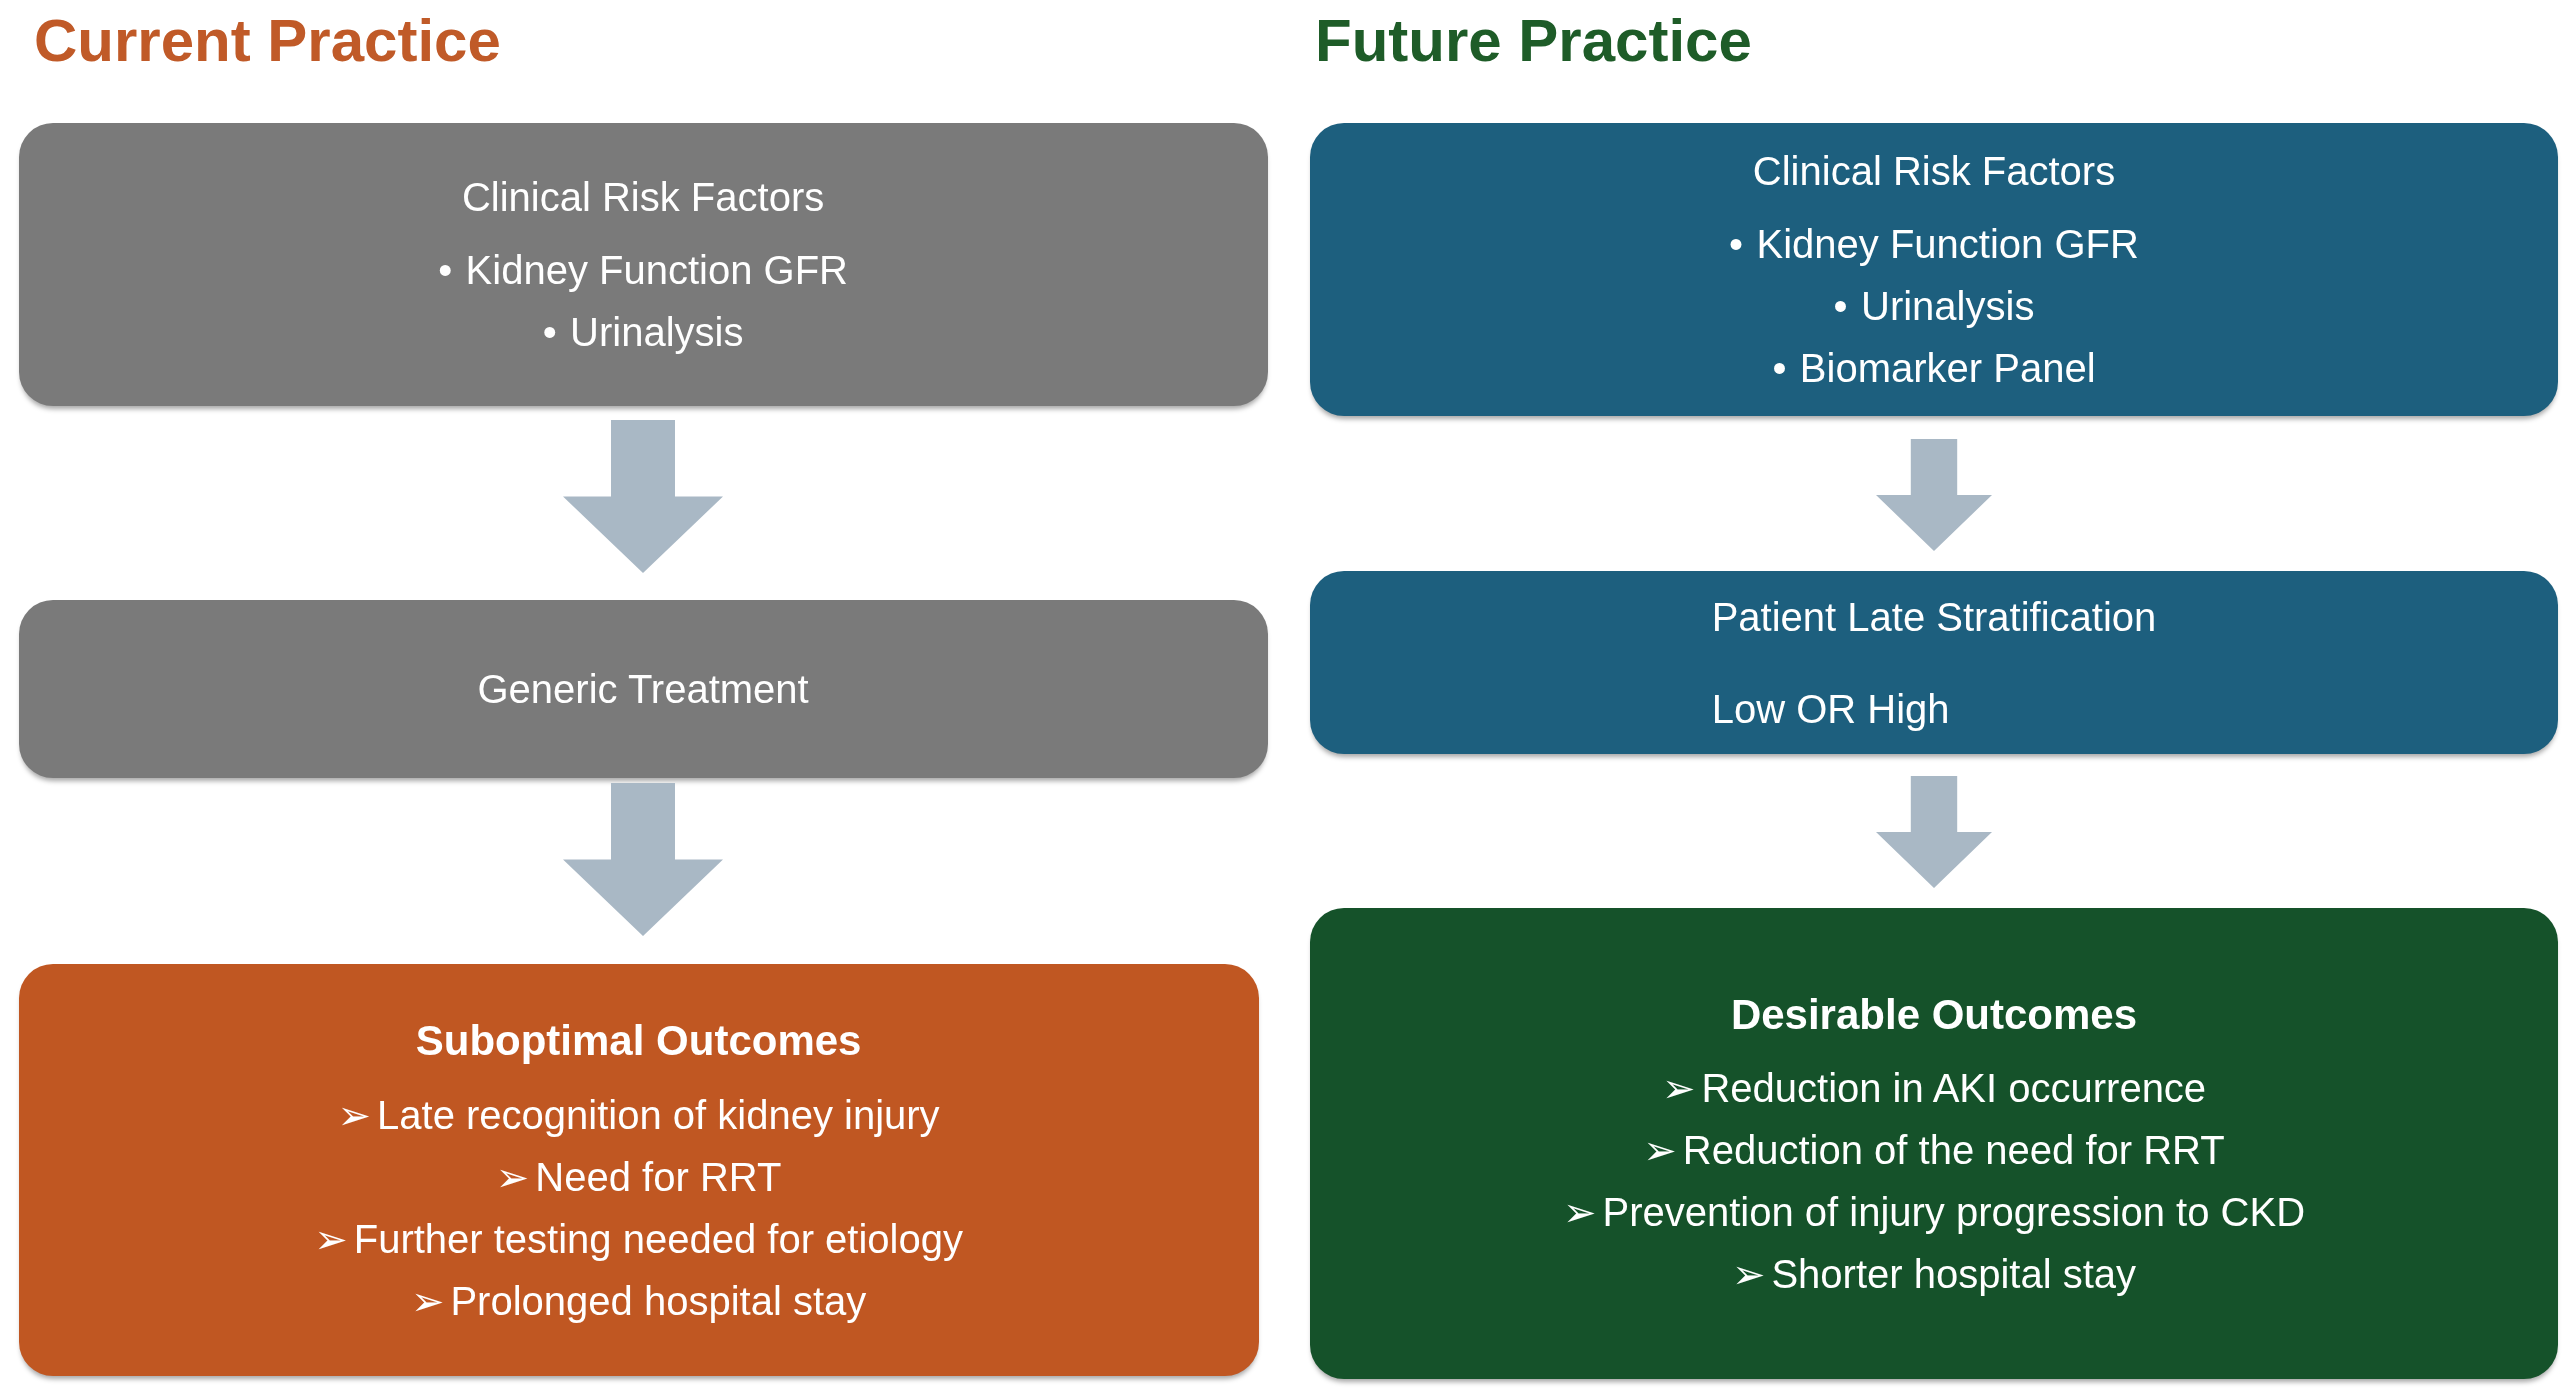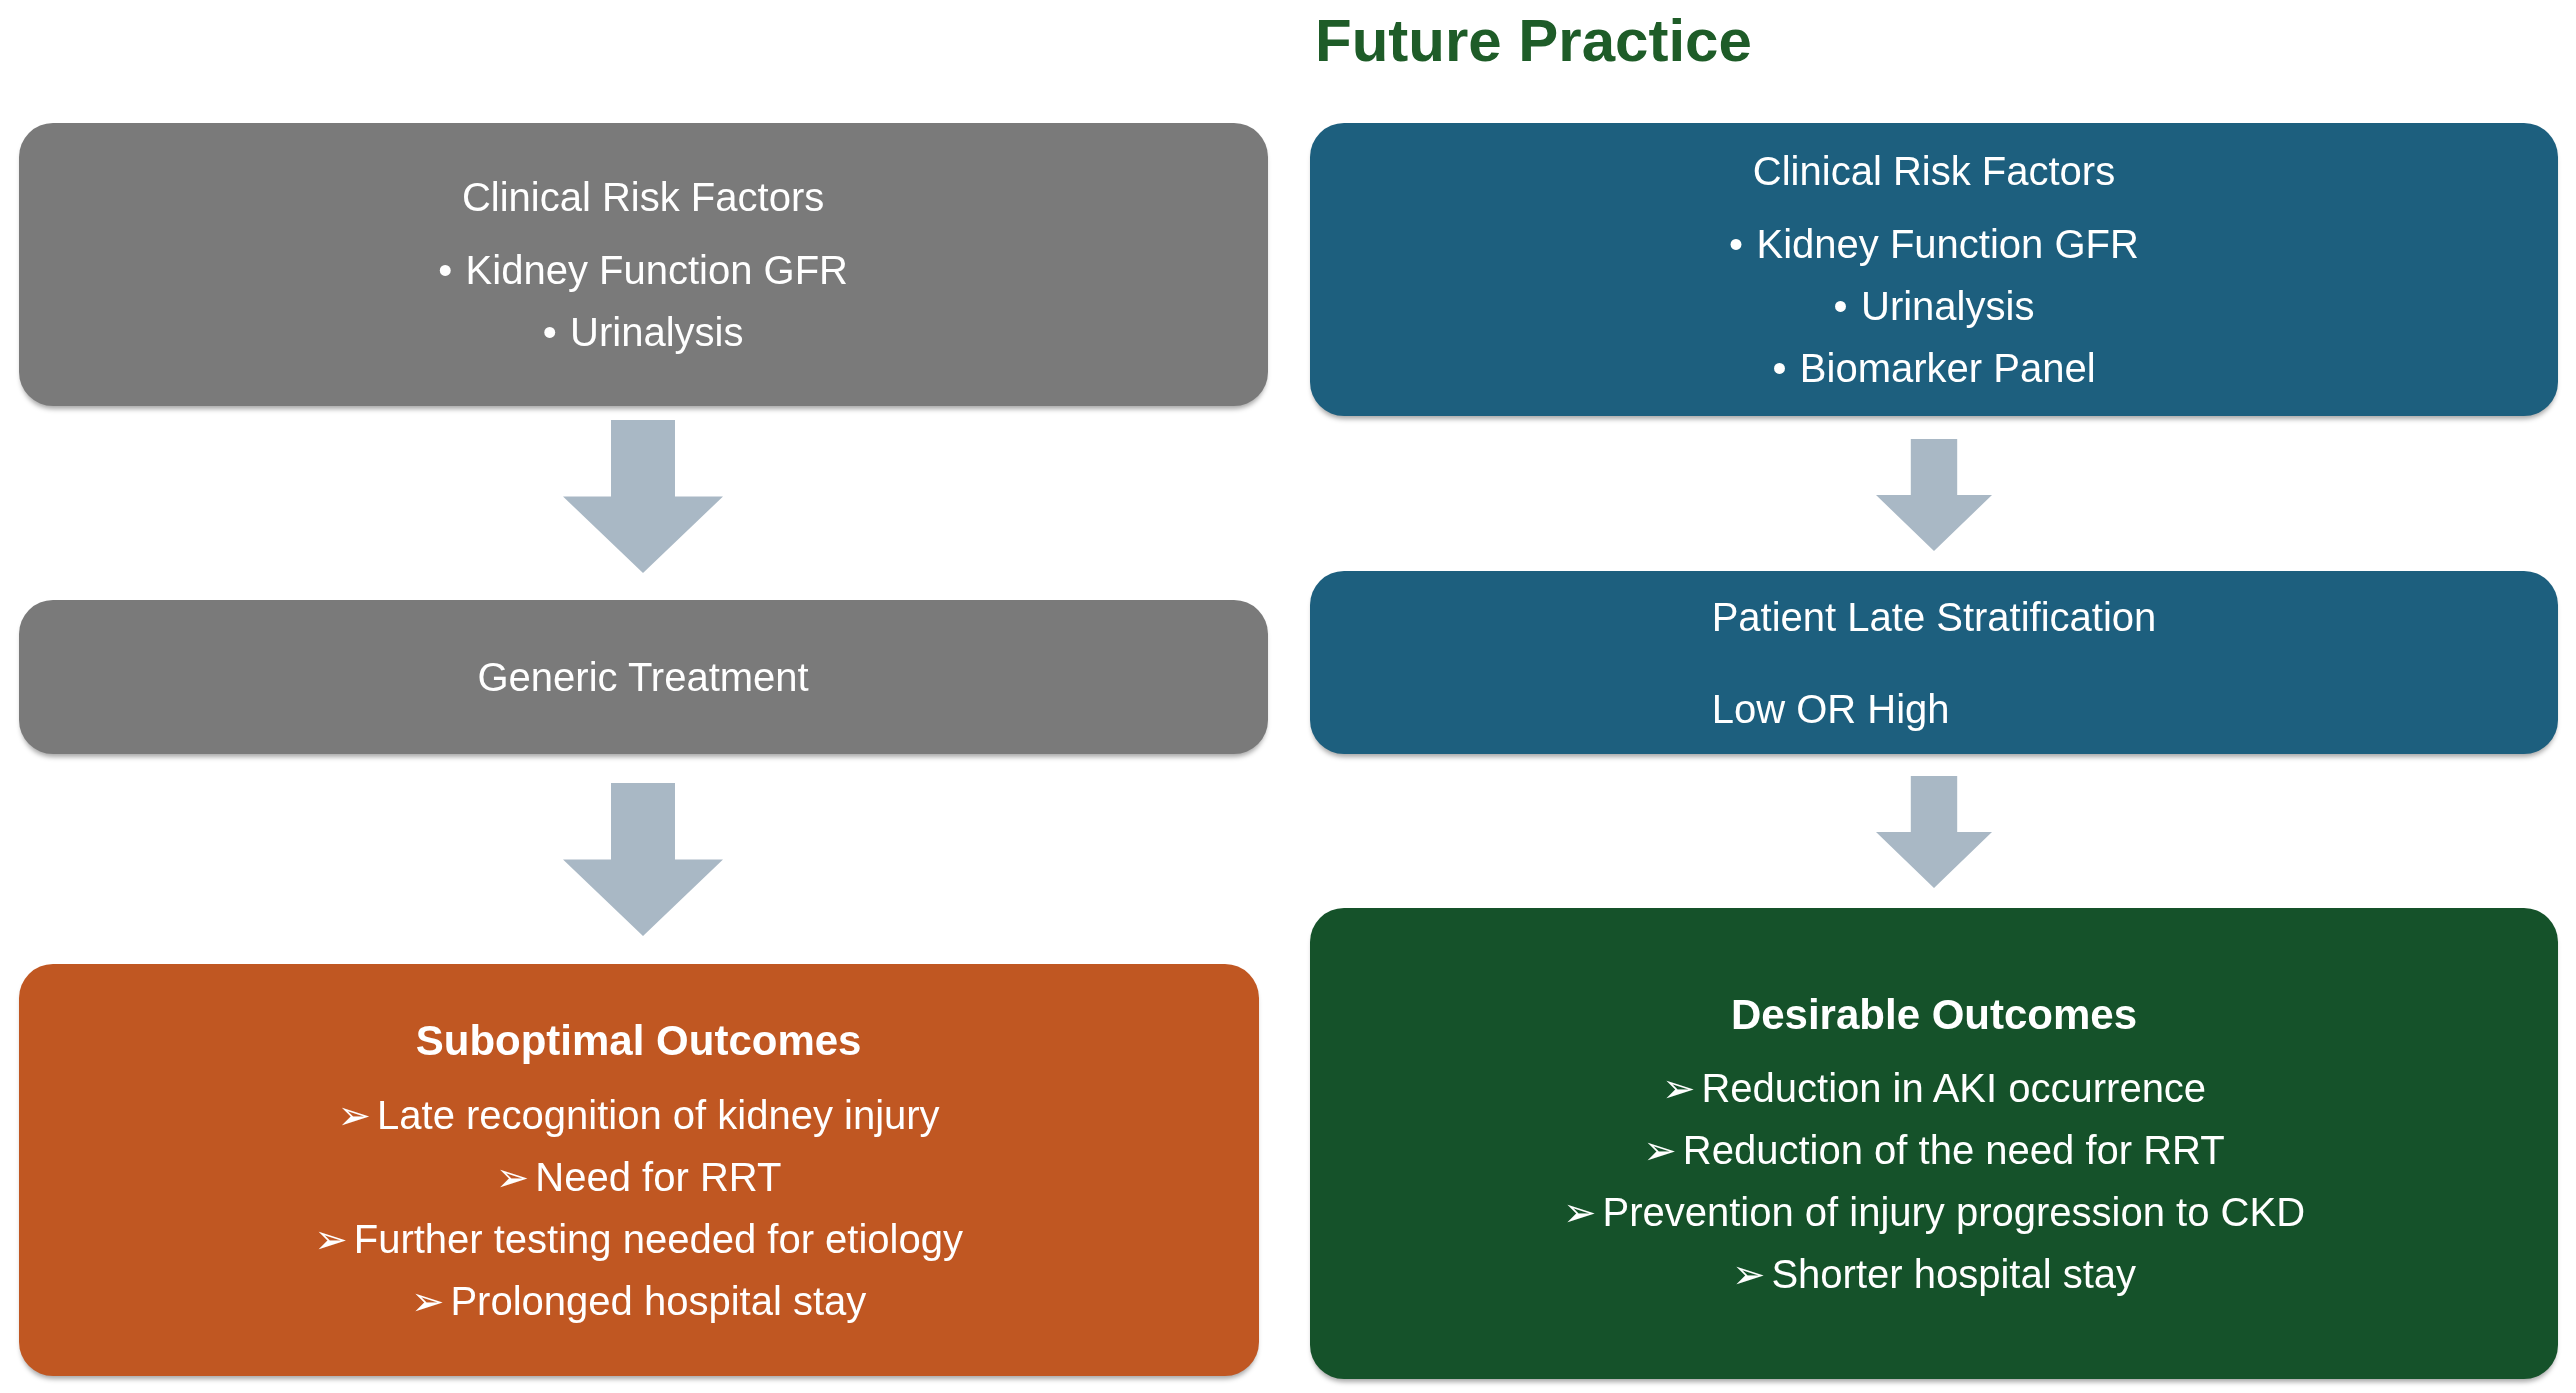--- a/index.html
+++ b/index.html
@@ -22,21 +22,21 @@
   .box {
     position:absolute;
     border-radius:34px;
     color:var(--box-text,#ffffff);
     display:flex; flex-direction:column;
     align-items:center; justify-content:center;
     font-size:40px; line-height:1.55;
     box-shadow:0 4.5px 5.2px -2.2px rgba(0,0,0,0.35);
   }
   #cur-box1 { left:18.6px;   top:123px;  width:1249px; height:283px; background:var(--gray-box,#7A7A7A); }
-  #cur-box2 { left:18.6px;   top:600px;  width:1249px; height:154px; background:var(--gray-box,#7A7A7A); }
+  #cur-box2 { left:18.6px;   top:600px;  width:1249px; height:178px; background:var(--gray-box,#7A7A7A); }
   #cur-box3 { left:18.6px;   top:964px; width:1240px; height:412px; background:var(--orange-box,#C05722); }
   #fut-box1 { left:1310px; top:123px;  width:1248px; height:293px; background:var(--teal-box,#1D5F7E); }
   #fut-box2 { left:1310px; top:571px;  width:1248px; height:183px; background:var(--teal-box,#1D5F7E); }
   #fut-box3 { left:1310px; top:908px; width:1248px; height:471px; background:var(--green-box,#15522A); }
 
   .box-heading { margin-bottom:10.4px; }
   .outcomes-heading { font-weight:bold; font-size:42px; margin-bottom:10.4px; }
 
   .line { white-space:nowrap; }
   .dot { margin-right:13.4px; }
@@ -50,20 +50,21 @@
   #cur-arrow1 { left:563px;  top:420px;  width:160px; height:153px; }
   #cur-arrow2 { left:563px;  top:783px; width:160px; height:153px; }
   #fut-arrow1 { left:1876px; top:439px;  width:116px; height:112px; }
   #fut-arrow2 { left:1876px; top:776px; width:116px; height:112px; }
 </style>
 </head>
 <body>
 
 <div class="canvas">
 
+  <div class="col-title" id="title-current">Current Practice</div>
   <div class="col-title" id="title-future">Future Practice</div>
 
   <div class="box" id="cur-box1">
     <div class="box-heading">Clinical Risk Factors</div>
     <div class="line"><span class="dot">•</span><span>Kidney Function GFR</span></div>
     <div class="line"><span class="dot">•</span><span>Urinalysis</span></div>
   </div>
 
   <div class="down-arrow" id="cur-arrow1">
     <svg viewBox="0 0 100 100" preserveAspectRatio="none">

